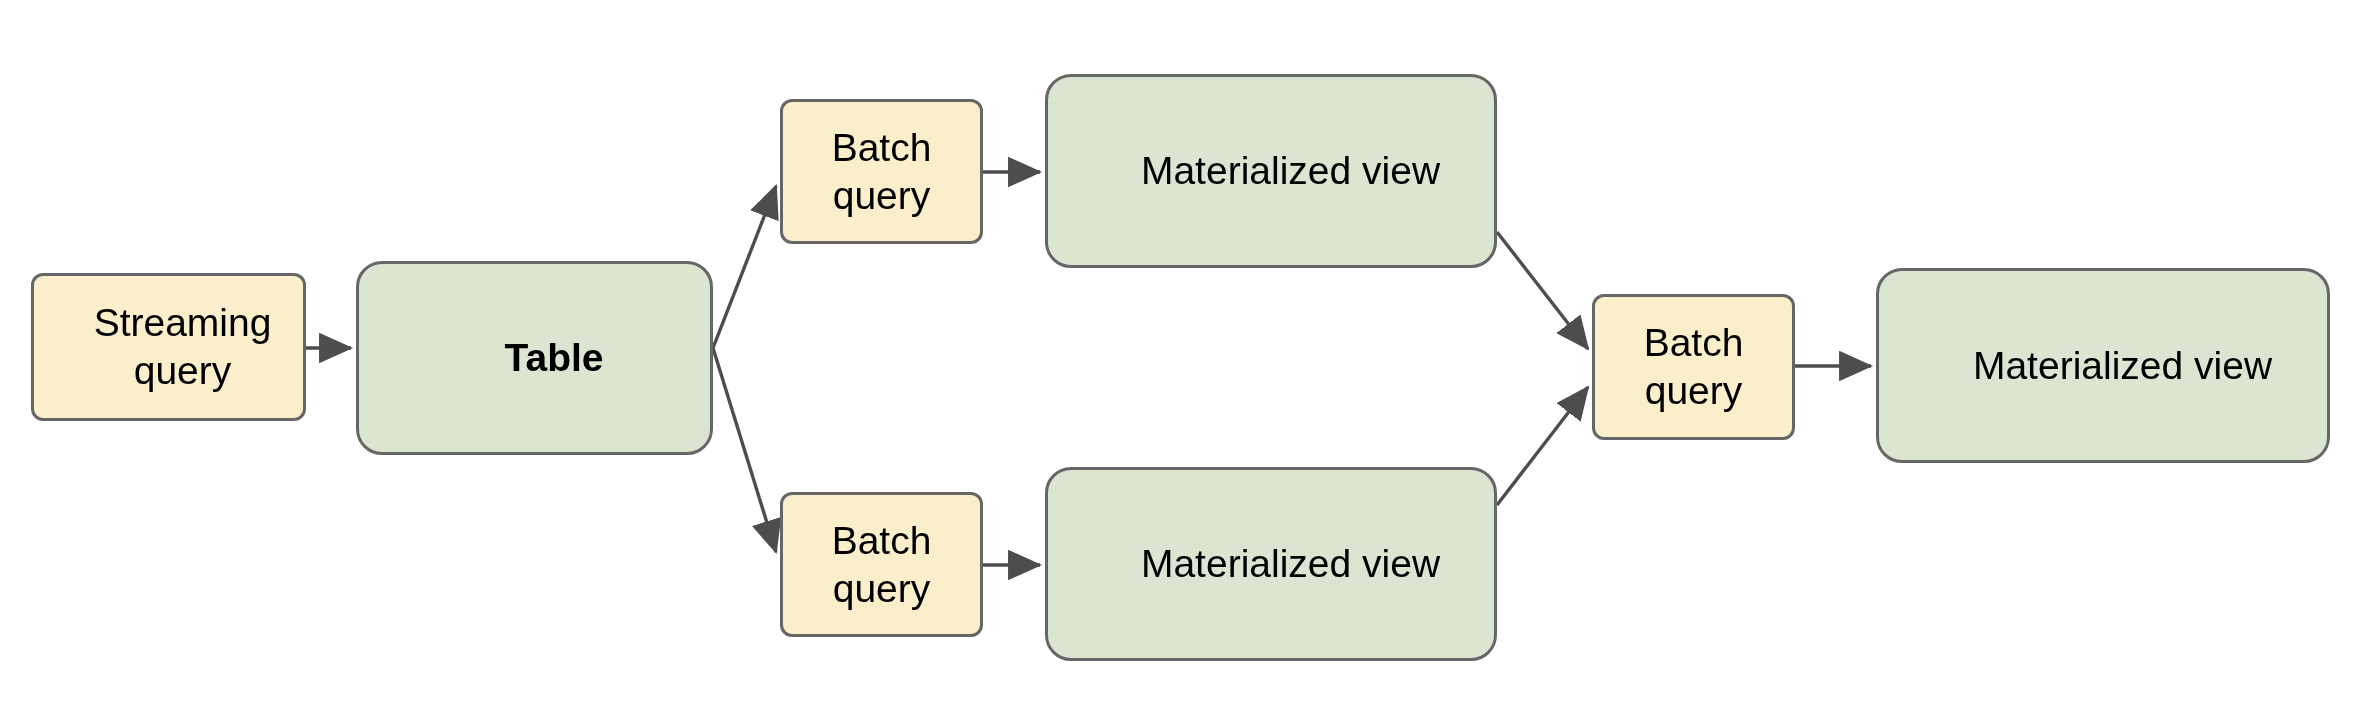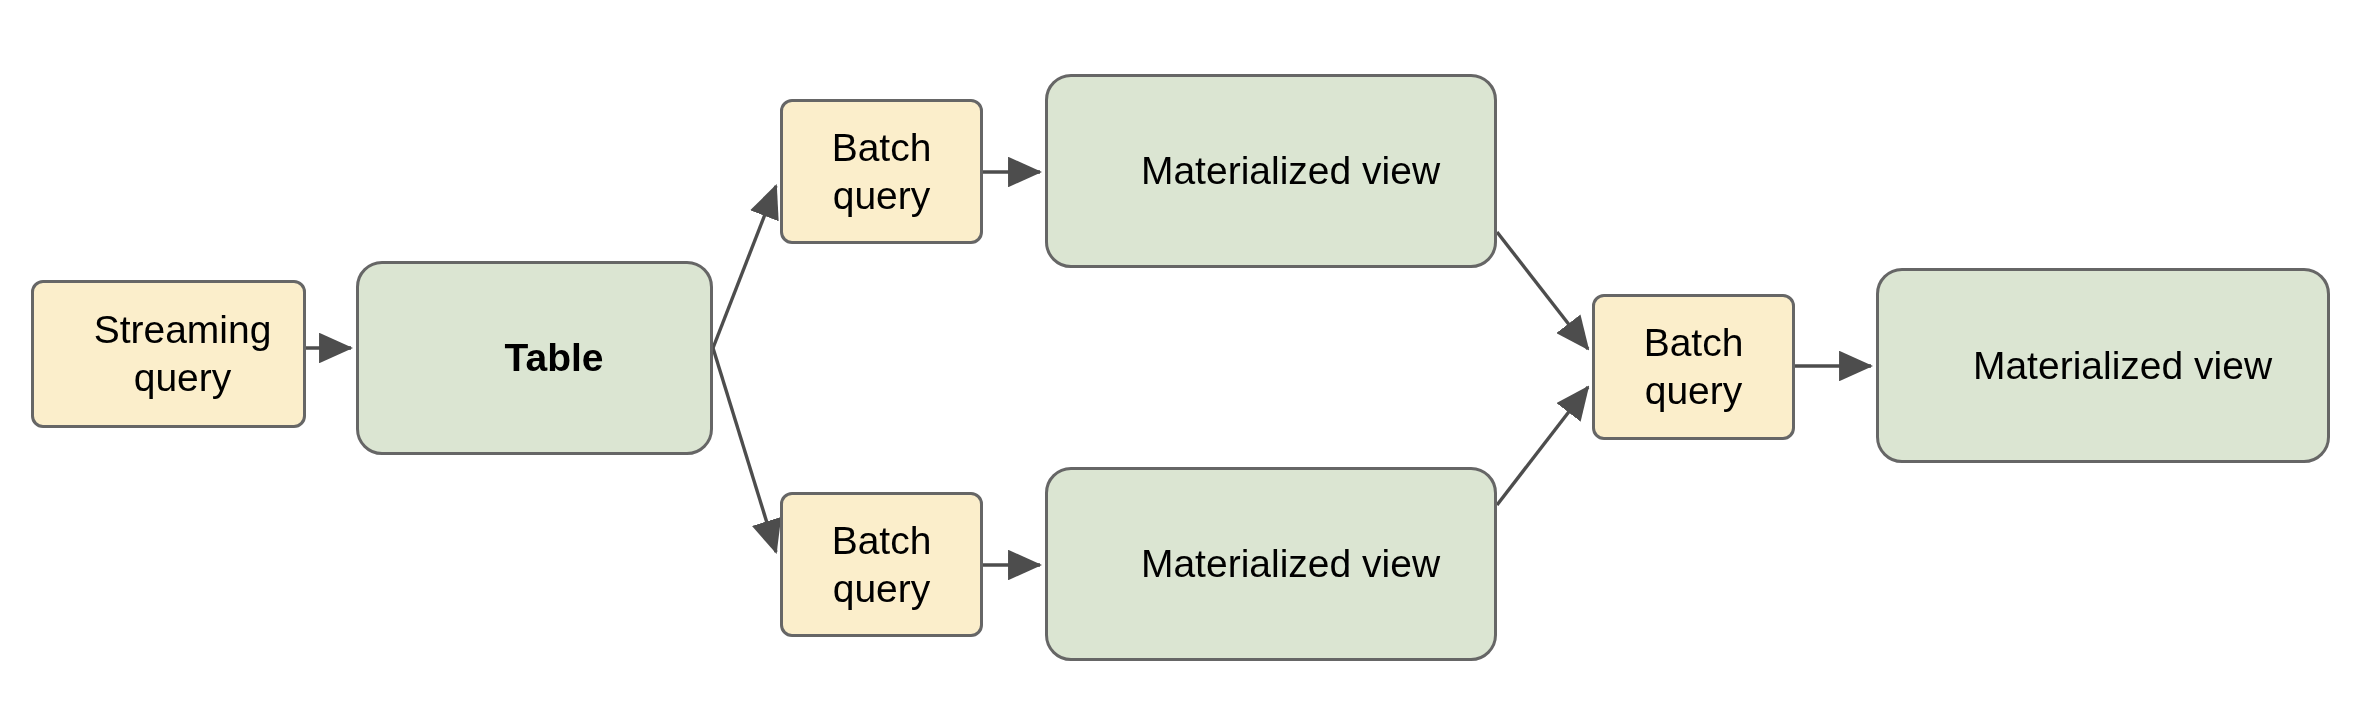--- a/index.html
+++ b/index.html
@@ -72,21 +72,21 @@
         <line x1="713" y1="348" x2="776" y2="186"></line>
         <line x1="983" y1="172" x2="1040" y2="172"></line>
         <line x1="713" y1="348" x2="776" y2="552"></line>
         <line x1="983" y1="565" x2="1040" y2="565"></line>
         <line x1="1497" y1="232" x2="1588" y2="349"></line>
         <line x1="1497" y1="505" x2="1588" y2="387"></line>
         <line x1="1795" y1="366" x2="1871" y2="366"></line>
       </g>
   </svg>
 
-  <div class="node process" style="left: 31px; top: 280px; width: 275px; height: 148px; font-size: 39px; background: rgb(251, 238, 203); border-color: rgb(102, 102, 102); color: rgb(0, 0, 0); padding-left: 28px;">
+  <div class="node process" style="left: 31px; top: 273px; width: 275px; height: 148px; font-size: 39px; background: rgb(251, 238, 203); border-color: rgb(102, 102, 102); color: rgb(0, 0, 0); padding-left: 28px;">
     <span class="label">Streaming
 query</span>
   </div>
 
   <div class="node store" style="left: 356px; top: 261px; width: 357px; height: 194px; font-size: 39px; background: rgb(219, 229, 210); border-color: rgb(102, 102, 102); color: rgb(0, 0, 0); font-weight: bold;">
     <span class="label">Table</span>
   </div>
 
   <div class="node process" style="left: 780px; top: 99px; width: 203px; height: 145px; font-size: 39px; background: rgb(251, 238, 203); border-color: rgb(102, 102, 102); color: rgb(0, 0, 0);">
     <span class="label">Batch

